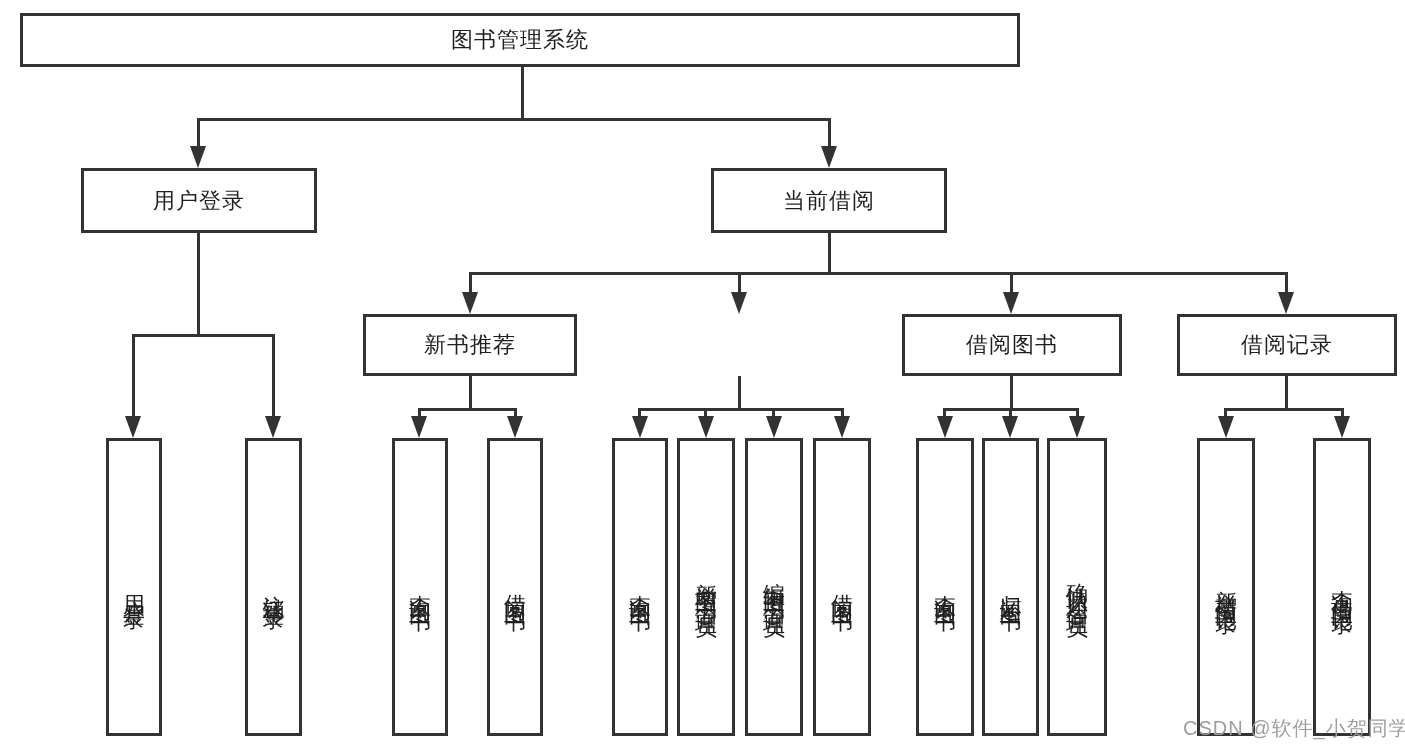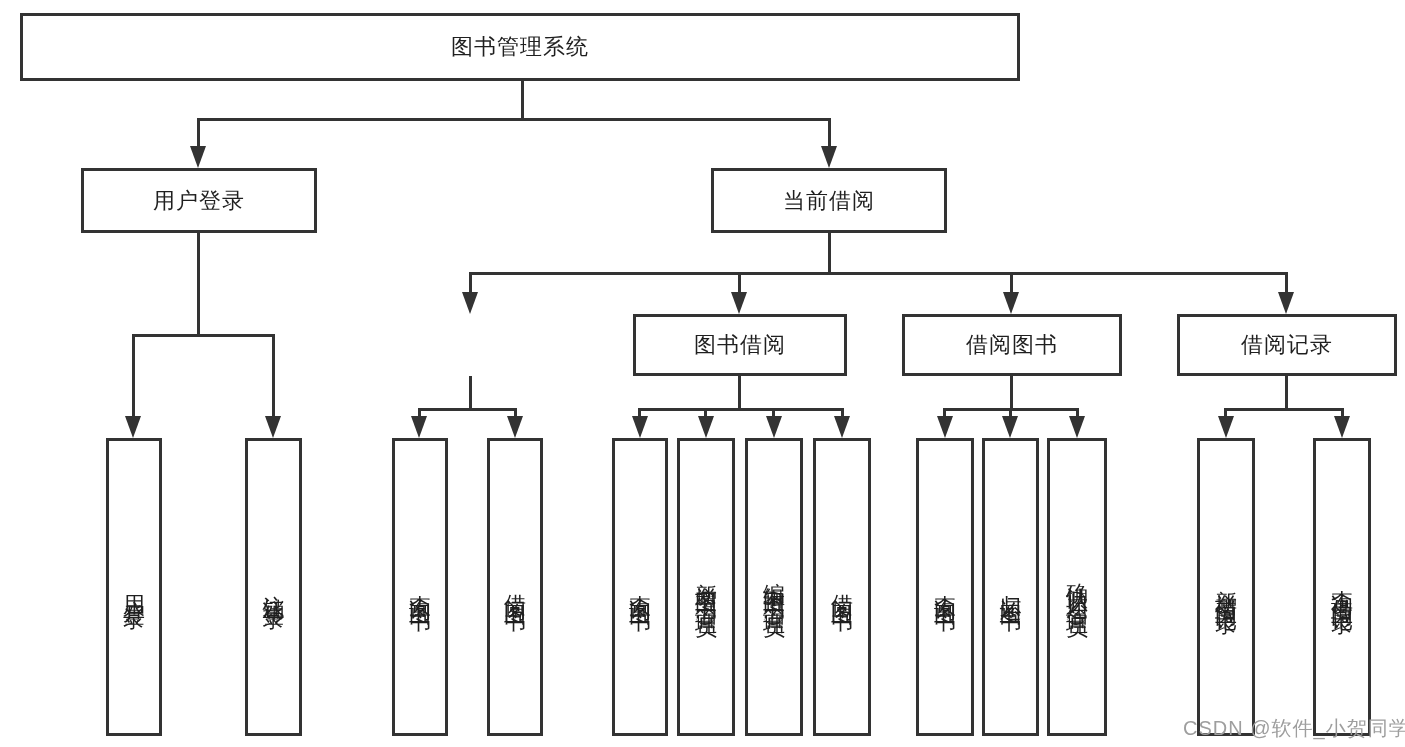--- a/index.html
+++ b/index.html
@@ -52,21 +52,21 @@
     letter-spacing:1px;
     white-space:nowrap;
     z-index:5;
   }
 </style>
 </head>
 <body>
 
 <div id="canvas">
 
-  <div class="box" style="left:20px;top:13px;width:1000px;height:68px;">
+  <div class="box" style="left:20px;top:13px;width:1000px;height:54px;">
     <span>图书管理系统</span>
   </div>
 
   <div class="vline" style="left:521px;top:67px;height:53px;"></div>
   <div class="hline" style="left:197px;top:118px;width:634px;"></div>
   <div class="vline" style="left:197px;top:118px;height:32px;"></div>
   <div class="arrow" style="left:190px;top:146px;"></div>
   <div class="vline" style="left:828px;top:118px;height:32px;"></div>
   <div class="arrow" style="left:821px;top:146px;"></div>
 
@@ -88,22 +88,22 @@
   <div class="hline" style="left:469px;top:272px;width:819px;"></div>
   <div class="vline" style="left:469px;top:272px;height:24px;"></div>
   <div class="arrow" style="left:462px;top:292px;"></div>
   <div class="vline" style="left:738px;top:272px;height:24px;"></div>
   <div class="arrow" style="left:731px;top:292px;"></div>
   <div class="vline" style="left:1010px;top:272px;height:24px;"></div>
   <div class="arrow" style="left:1003px;top:292px;"></div>
   <div class="vline" style="left:1285px;top:272px;height:24px;"></div>
   <div class="arrow" style="left:1278px;top:292px;"></div>
 
-  <div class="box" style="left:633px;top:314px;width:214px;height:62px;">
-    <span>图书借阅</span>
+  <div class="box" style="left:363px;top:314px;width:214px;height:62px;">
+    <span>新书推荐</span>
   </div>
   <div class="box" style="left:902px;top:314px;width:220px;height:62px;">
     <span>借阅图书</span>
   </div>
   <div class="box" style="left:1177px;top:314px;width:220px;height:62px;">
     <span>借阅记录</span>
   </div>
 
   <div class="vline" style="left:469px;top:376px;height:35px;"></div>
   <div class="hline" style="left:418px;top:408px;width:99px;"></div>

